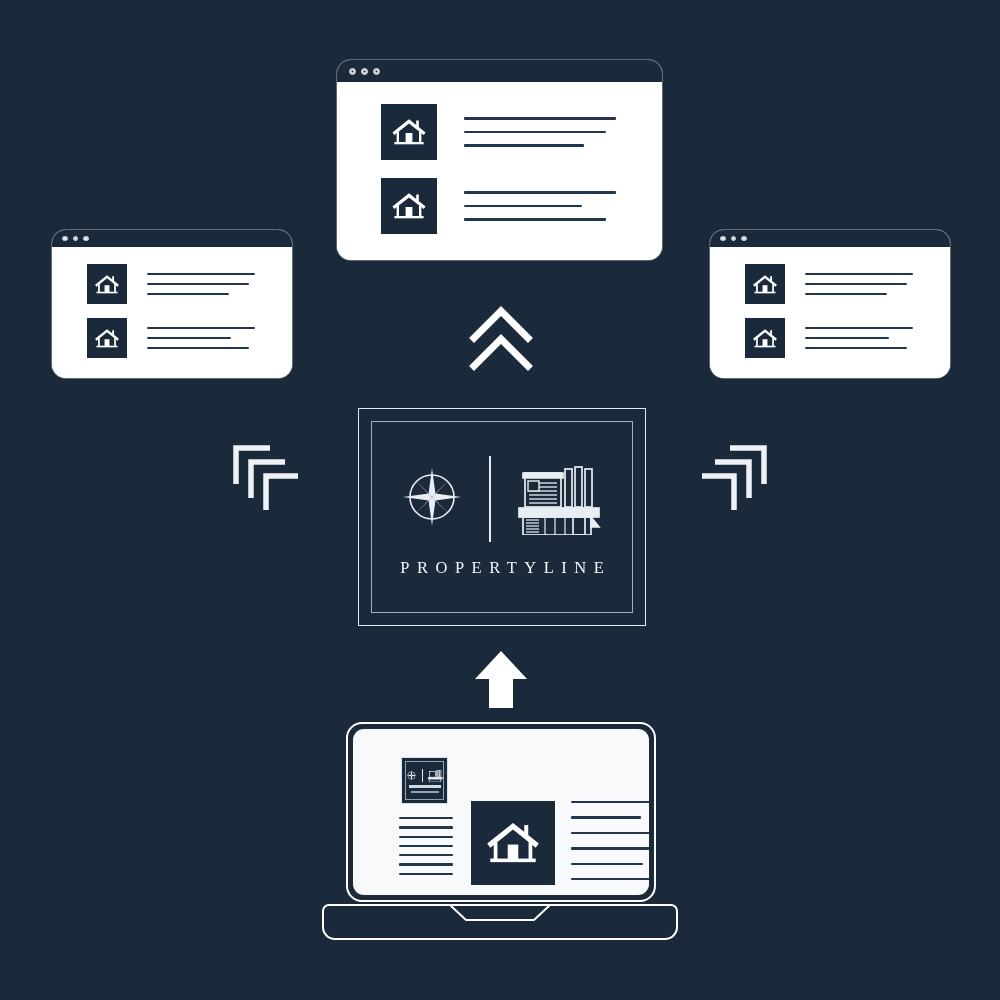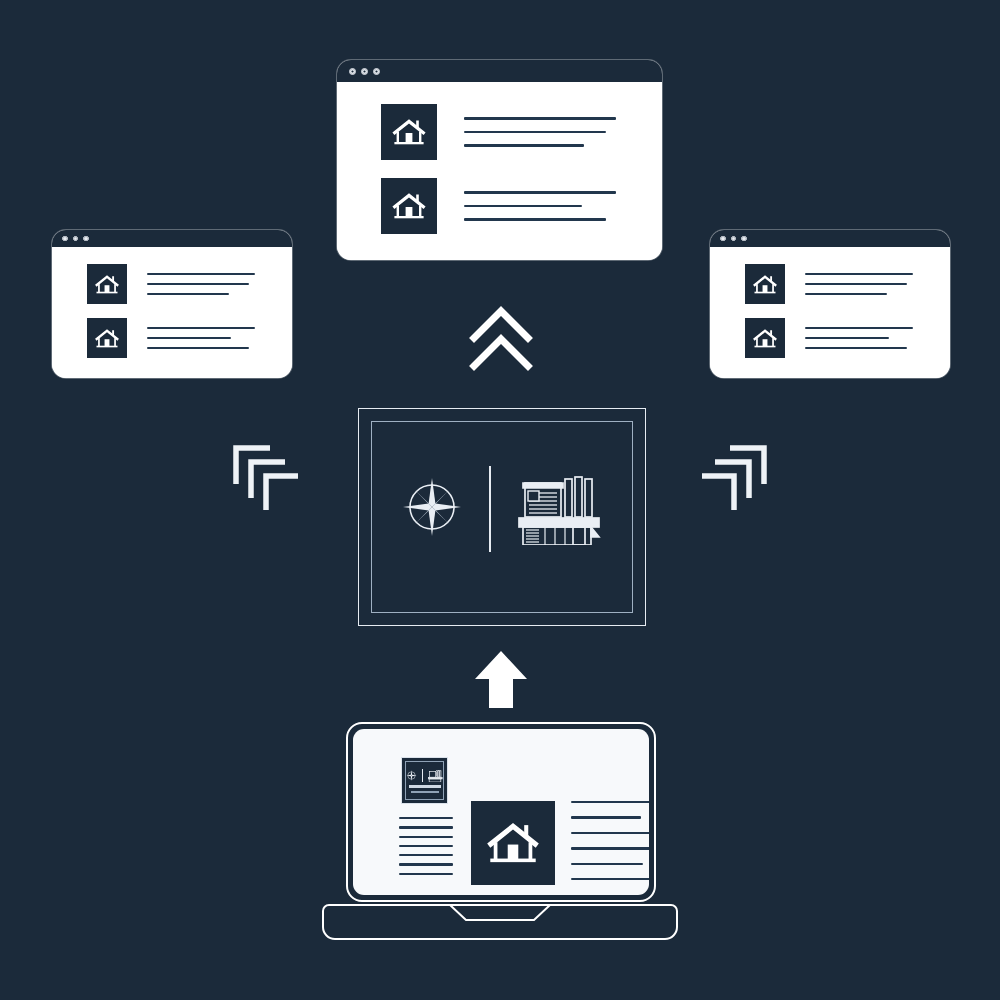--- a/index.html
+++ b/index.html
@@ -336,20 +336,21 @@
                 <line x1="28" y1="58" x2="28" y2="76"></line>
                 <line x1="38" y1="58" x2="38" y2="76"></line>
                 <line x1="48" y1="58" x2="48" y2="76"></line>
               </g>
               <rect x="56" y="58" width="12" height="18"></rect>
               <path d="M74 58 L82 68 L74 68 Z" fill="#e9eef4"></path>
             </g>
           </svg>
         </span>
       </div>
+      <div class="brand">PROPERTYLINE</div>
     </div>
   </div>
 
   <div id="laptop">
     <div id="lid">
       <div id="screen">
 
         <div class="mini-logo">
           <div class="mini-inner">
             <div class="mini-row">

